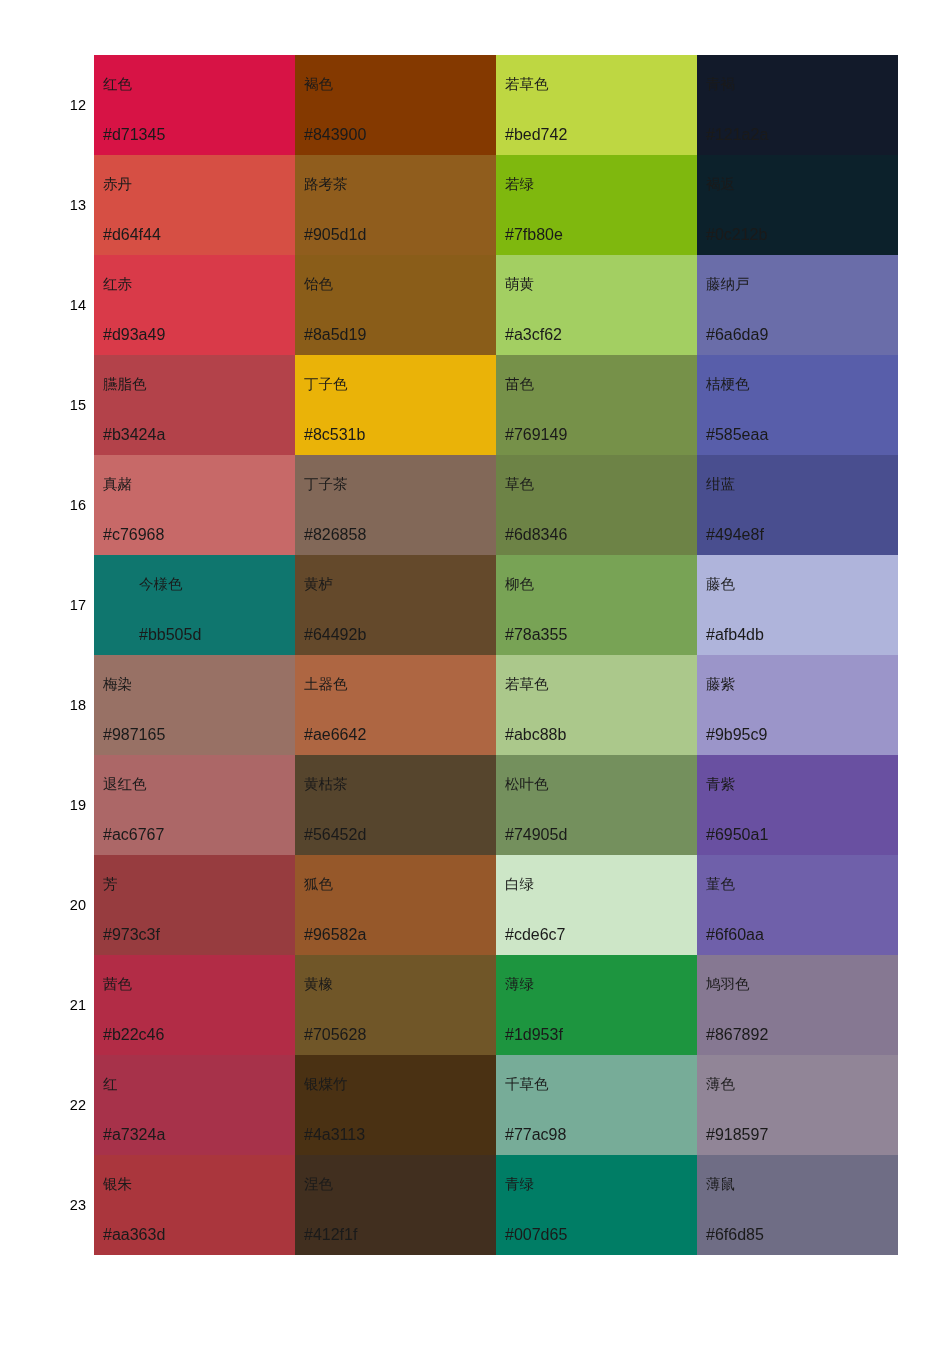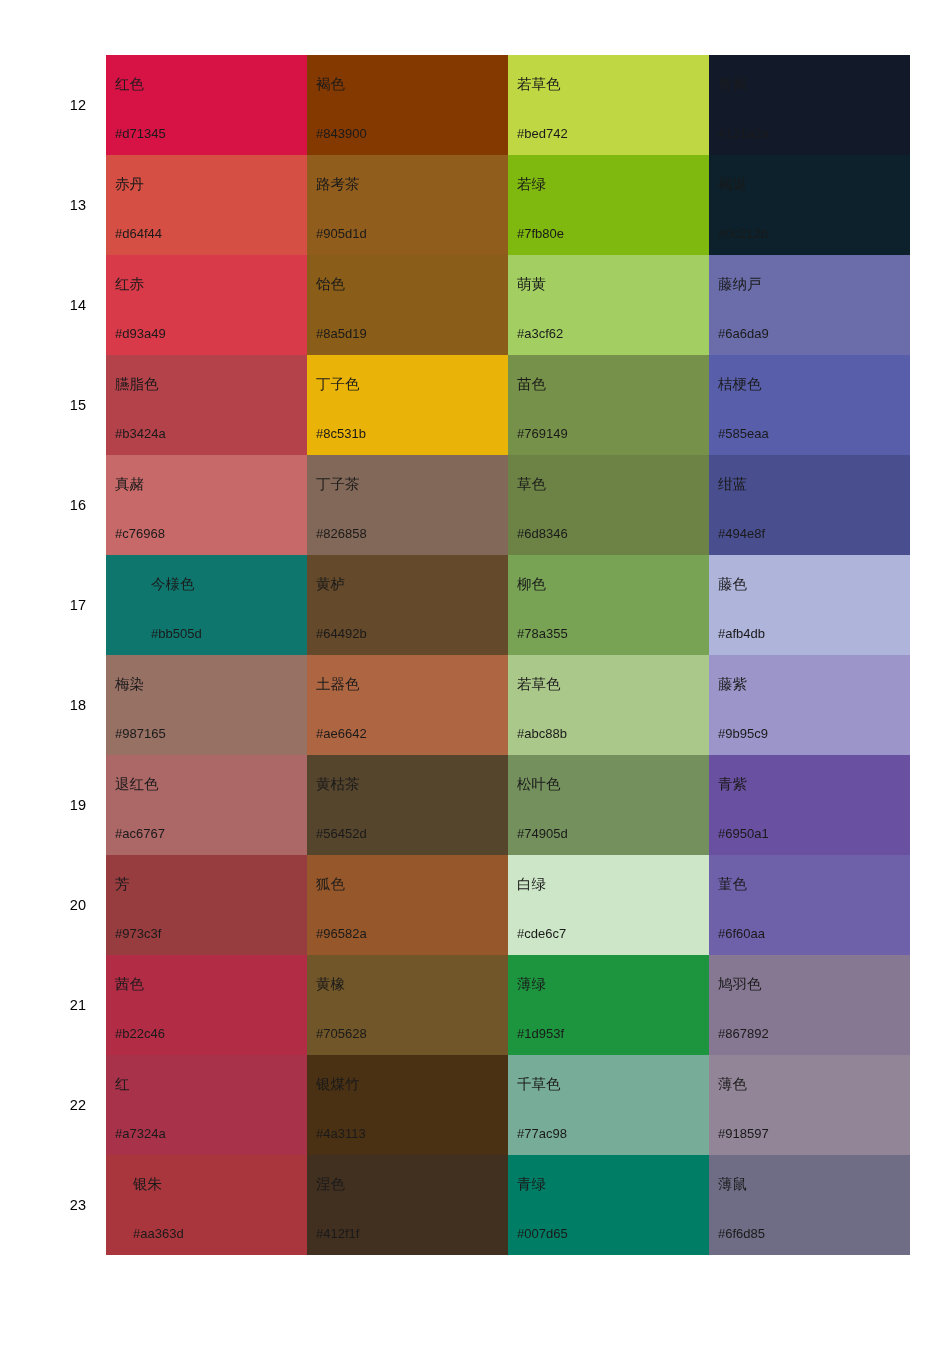--- a/index.html
+++ b/index.html
@@ -26,21 +26,21 @@
     width: 861px;
     border-collapse: collapse;
     table-layout: fixed;
   }
   #palette-table tr {
     height: 100px;
   }
   td.row-index {
     width: 55px;
     text-align: right;
-    padding-right: 20px;
+    padding-right: 8px;
     vertical-align: middle;
     font-size: 14.5px;
     color: #000000;
     background: #ffffff;
     font-family: "Liberation Sans", "DejaVu Sans", sans-serif;
   }
   td.swatch {
     width: 201px;
     padding: 0;
     vertical-align: top;
@@ -61,21 +61,21 @@
     font-size: 14.5px;
     line-height: 1;
     color: #1a1a1a;
     white-space: nowrap;
     font-family: "DejaVu Sans", "Liberation Sans", sans-serif;
   }
   .color-hex {
     position: absolute;
     top: 72px;
     left: 9px;
-    font-size: 13px;
+    font-size: 16px;
     line-height: 1;
     color: #1a1a1a;
     white-space: nowrap;
     font-family: "Liberation Sans", "DejaVu Sans", sans-serif;
   }
 </style>
 </head>
 <body>
 
 <div id="palette-page">
@@ -373,21 +373,21 @@
           </td>
           <td class="swatch" style="background-color: rgb(145, 133, 151);">
             <div class="swatch-inner">
               <span class="color-name">薄色</span>
               <span class="color-hex">#918597</span>
             </div>
           </td>
         </tr>
         <tr>
           <td class="row-index">23</td>
-          <td class="swatch" style="background-color: rgb(170, 54, 61); padding-left: 18px;">
+          <td class="swatch" style="background-color: rgb(170, 54, 61);">
             <div class="swatch-inner">
               <span class="color-name">银朱</span>
               <span class="color-hex">#aa363d</span>
             </div>
           </td>
           <td class="swatch" style="background-color: rgb(65, 47, 31);">
             <div class="swatch-inner">
               <span class="color-name">涅色</span>
               <span class="color-hex">#412f1f</span>
             </div>

